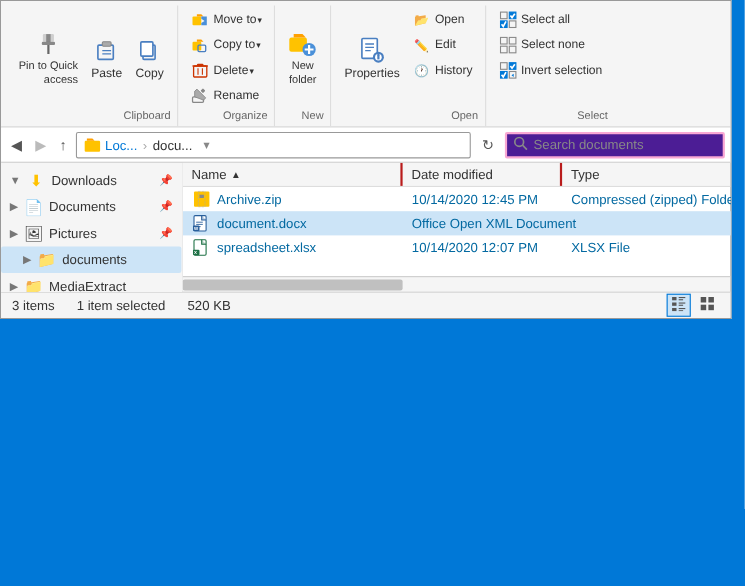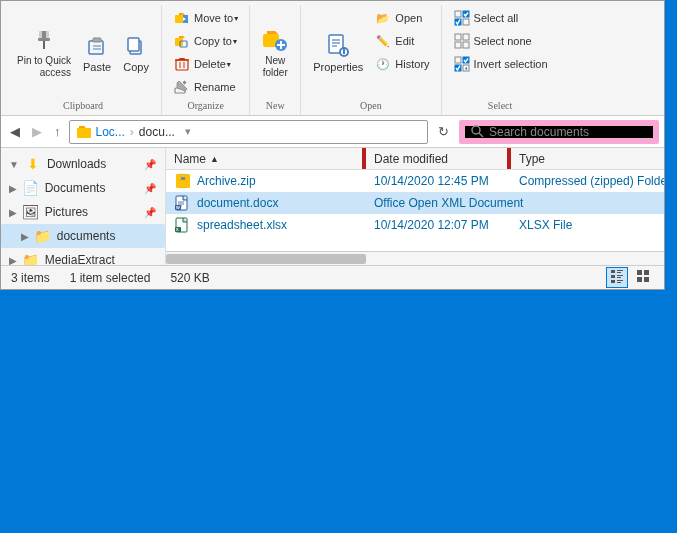--- a/index.html
+++ b/index.html
@@ -47,23 +47,22 @@
       padding: 2px 6px;
       border-right: 1px solid #ddd;
       position: relative;
     }
 
     .ribbon-group-label {
       font-size: 10px;
       color: #666;
       margin-top: auto;
       padding: 2px 0;
-      text-align: center;
+      text-align: right;
       width: 100%;
-      font-family: Liberation Serif, serif;
     }
 
     .ribbon-buttons {
       display: flex;
       align-items: center;
       flex: 1;
     }
 
     .ribbon-btn {
       display: flex;
@@ -164,23 +163,22 @@
       background: transparent;
       border: none;
       cursor: pointer;
       padding: 2px 6px;
       font-size: 13px;
       color: #555;
     }
 
     .search-box {
       display: flex;
-      align-items: center;
-      background: #000000;
-      border: 6px solid #f9a8d4;
+      background: #4c1d95;
+      border: 2px solid #f9a8d4;
       border-radius: 2px;
       padding: 2px 6px;
       height: 24px;
       width: 200px;
       gap: 5px;
       color: #888;
       font-size: 12px;
     }
 
     
@@ -243,21 +241,21 @@
       border-bottom: 1px solid #ddd;
       font-size: 12px;
       color: #333;
       height: 22px;
     }
 
     .header-cell {
       padding: 3px 8px;
       display: flex;
       align-items: center;
-      border-right: 4px solid #b91c1c;
+      border-right: 2px solid #b91c1c;
       cursor: pointer;
       user-select: none;
       font-weight: normal;
     }
 
     .header-sort-icon {
       margin-left: 4px;
       font-size: 9px;
     }
 

